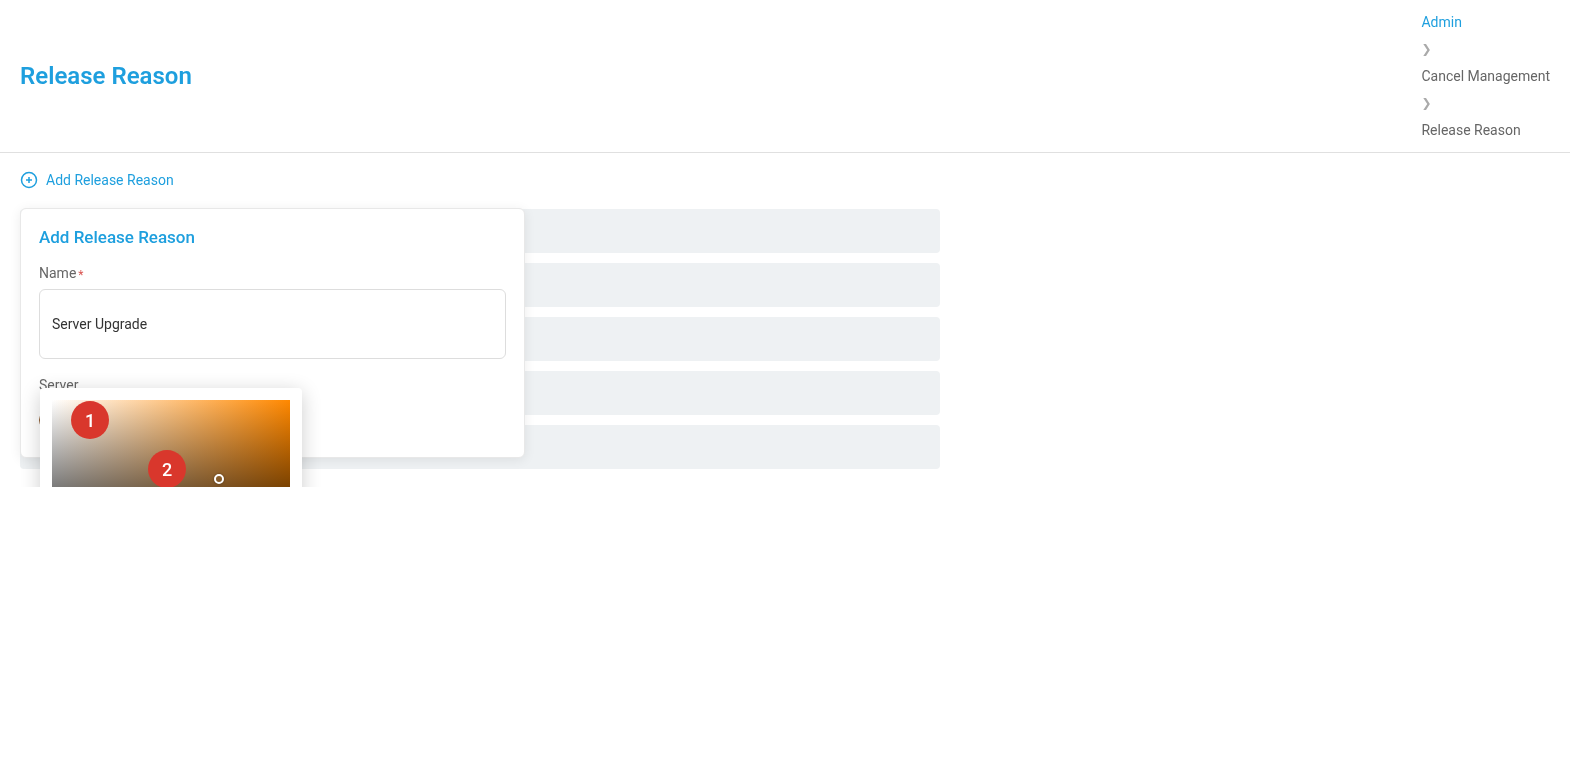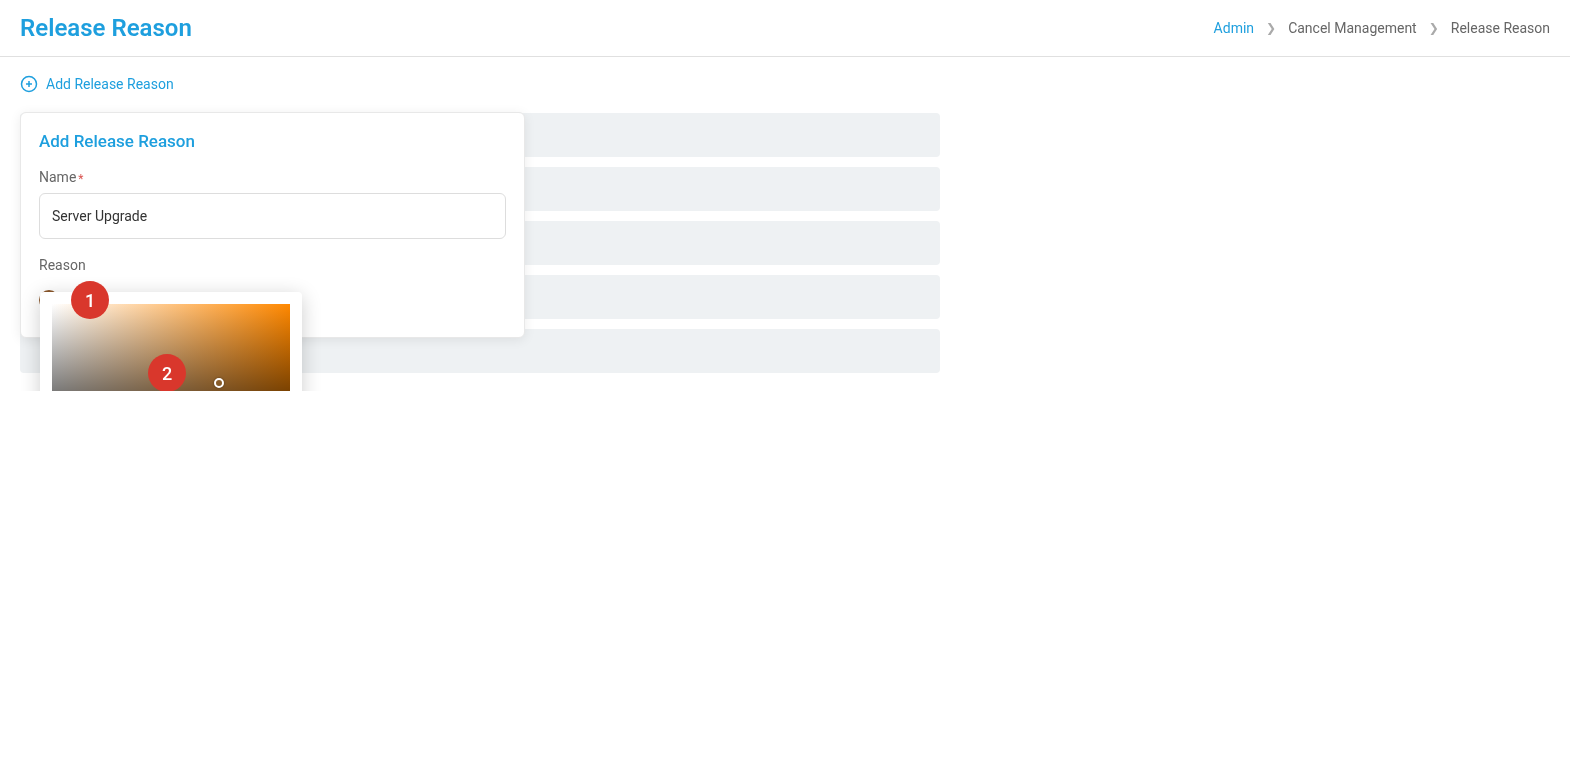--- a/index.html
+++ b/index.html
@@ -20,23 +20,23 @@
       padding: 14px 20px;
       border-bottom: 1px solid #e0e0e0;
     }
     .page-title {
       color: #1e9fde;
       font-size: 24px;
       font-weight: 600;
     }
     .breadcrumb {
       display: flex;
-      align-items: center;
       gap: 12px;
       color: #666;
+      flex-direction: column;
     }
     .breadcrumb-link {
       color: #1e9fde;
       cursor: pointer;
     }
     .breadcrumb-sep {
       color: #aaa;
       font-size: 12px;
     }
     .content {
@@ -91,21 +91,21 @@
       align-items: flex-end;
       gap: 2px;
     }
     .required-star {
       color: #d9534f;
       font-size: 12px;
       line-height: 1;
     }
     .name-input {
       width: 100%;
-      padding: 14px 12px;
+      padding: 26px 12px;
       border: 1px solid #ddd;
       border-radius: 6px;
       font-size: 14px;
       color: #333;
       margin-bottom: 18px;
     }
     .color-swatch {
       width: 20px;
       height: 20px;
       border-radius: 50%;
@@ -313,21 +313,21 @@
     <div class="list-row"></div>
   </div>
 
   <div class="modal-card">
     <div class="modal-title">Add Release Reason</div>
     <div class="field-label">
       <span>Name</span>
       <span class="required-star">*</span>
     </div>
     <input class="name-input" value="Server Upgrade" style="">
-    <div class="field-label">Reason</div>
+    <div class="field-label">Server</div>
     <div class="swatch-row">
       <span class="color-swatch" style="background:#8B572A"></span>
       <span class="annotation-badge">1</span>
     </div>
   </div>
 
   <div class="color-picker">
     <div class="sat-area">
       <div class="sat-cursor"></div>
     </div>

